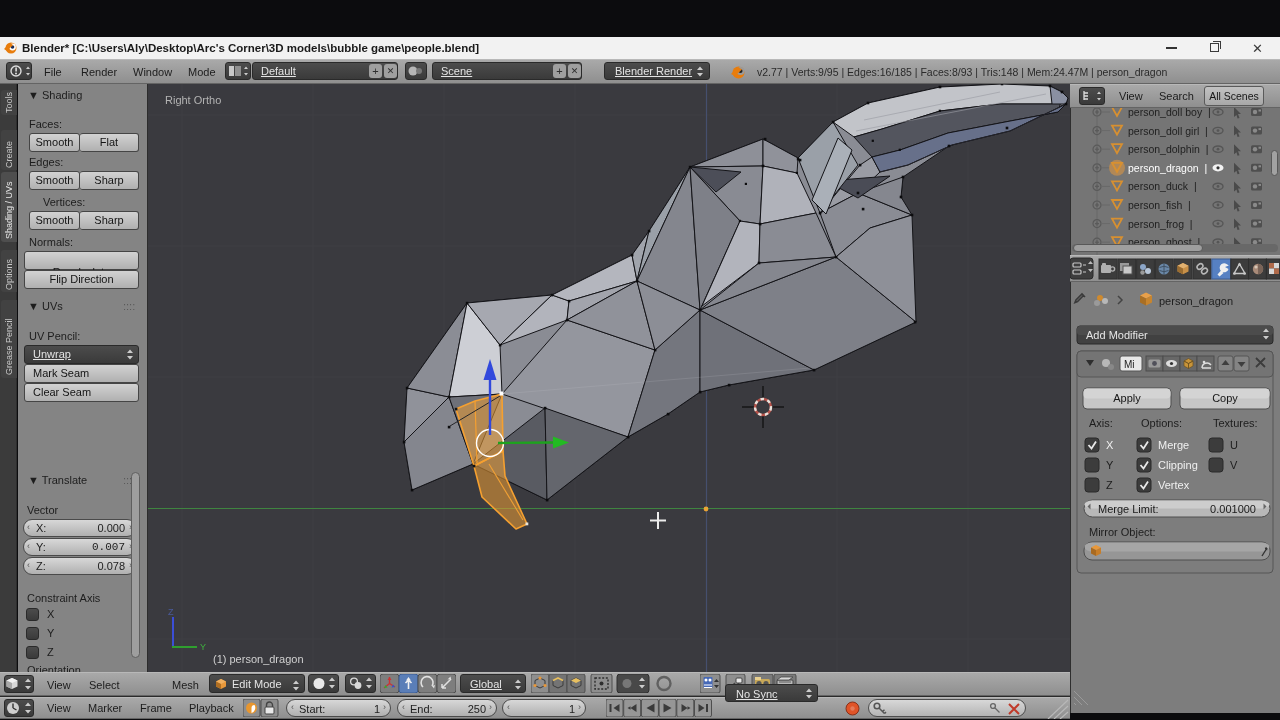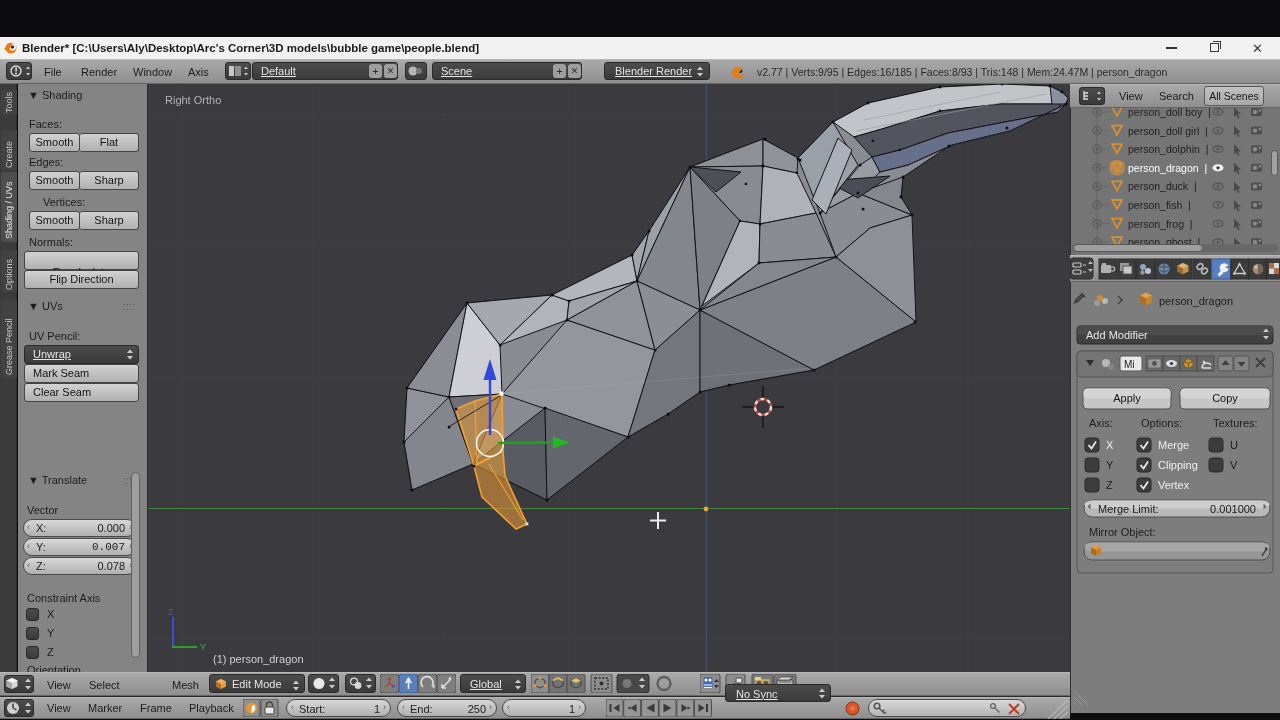--- a/index.html
+++ b/index.html
@@ -30,21 +30,21 @@
 <div class="abs dark" style="left:6px;top:62px;width:26px;height:18px;">
 <svg width="24" height="16" viewBox="0 0 24 16">
       <circle cx="9" cy="8" r="5" fill="none" stroke="#ddd" stroke-width="1.4"></circle>
       <rect x="8.3" y="4.5" width="1.6" height="4" fill="#ddd"></rect>
       <circle cx="9" cy="10.5" r="1" fill="#ddd"></circle>
       <path d="M19 6 l2-2.5 2 2.5z M19 10 l2 2.5 2-2.5z" fill="#ccc"></path>
     </svg></div>
 <div class="abs mtxt" style="left:44px;top:66px;">File</div>
 <div class="abs mtxt" style="left:81px;top:66px;">Render</div>
 <div class="abs mtxt" style="left:133px;top:66px;">Window</div>
-<div class="abs mtxt" style="left:188px;top:66px;">Axis</div>
+<div class="abs mtxt" style="left:188px;top:66px;">Mode</div>
 <div class="abs dark" style="left:225px;top:62px;width:26px;height:18px;">
 <svg width="24" height="16" viewBox="0 0 24 16">
       <rect x="3" y="3" width="5" height="10" fill="#c8c8c8"></rect>
       <rect x="9" y="3" width="6" height="10" fill="#909090"></rect>
       <path d="M18 6 l2-2.5 2 2.5z M18 10 l2 2.5 2-2.5z" fill="#ccc"></path>
     </svg></div>
 <div class="abs dark" style="left:252px;top:62px;width:146px;height:18px;font-size:11px;padding:2px 0 0 8px;">Default
 <span class="abs" style="left:116px;top:1px;width:13px;height:14px;background:#9f9f9f;border-radius:3px;color:#2e2e2e;text-align:center;font-size:11px;line-height:14px;">+</span>
 <span class="abs" style="left:131px;top:1px;width:13px;height:14px;background:#9f9f9f;border-radius:3px;color:#2e2e2e;text-align:center;font-size:9px;line-height:14px;">✕</span></div>
 <div class="abs dark" style="left:405px;top:62px;width:22px;height:18px;">
@@ -753,21 +753,21 @@
       </g>
 <g fill="#3a3a3a">
 <path d="M3.5 5 h2 v8 h-2z M13.5 5 v8 l-6-4z"></path>
 <path d="M30.5 5 v8 l-6-4z M24.5 7.2 v3.6 l-3-1.8z"></path>
 <path d="M48.5 4.5 v9 l-8-4.5z"></path>
 <path d="M57.5 4.5 v9 l8-4.5z"></path>
 <path d="M75.5 5 v8 l6-4z M81.5 7.2 v3.6 l3-1.8z"></path>
 <path d="M92.5 5 v8 l6-4z M100 5 h2 v8 h-2z"></path>
 </g>
     </svg></div>
-<div class="abs dark" style="left:725px;top:684px;width:106px;height:18px;padding:2.5px 0 0 10px;font-size:11px;">No Sync<span class="abs" style="right:4px;top:2px;"><svg width="8" height="13" viewBox="0 0 8 13">
+<div class="abs dark" style="left:725px;top:684px;width:93px;height:18px;padding:2.5px 0 0 10px;font-size:11px;">No Sync<span class="abs" style="right:4px;top:2px;"><svg width="8" height="13" viewBox="0 0 8 13">
         <path d="M1 5 l3-3.5 3 3.5z M1 8 l3 3.5 3-3.5z" fill="#ccc"></path>
       </svg></span></div>
 <div class="abs" style="left:845px;top:701px;width:15px;height:15px;">
 <svg width="15" height="15">
       <circle cx="7.5" cy="7.5" r="6.5" fill="#e05428" stroke="#8a3018"></circle>
       <circle cx="7.5" cy="7.5" r="2.2" fill="#f0f0f0" fill-opacity="0.25"></circle>
     </svg></div>
 <div class="abs" style="left:868px;top:699px;width:158px;height:18px;background:linear-gradient(#d8d8d8,#b4b4b4);border:1px solid #4e4e4e;border-radius:9px;">
 <svg class="abs" style="left:4px;top:2px;" width="14" height="14" viewBox="0 0 14 14">
       <circle cx="4" cy="4" r="2.8" fill="none" stroke="#555" stroke-width="1.6"></circle>

